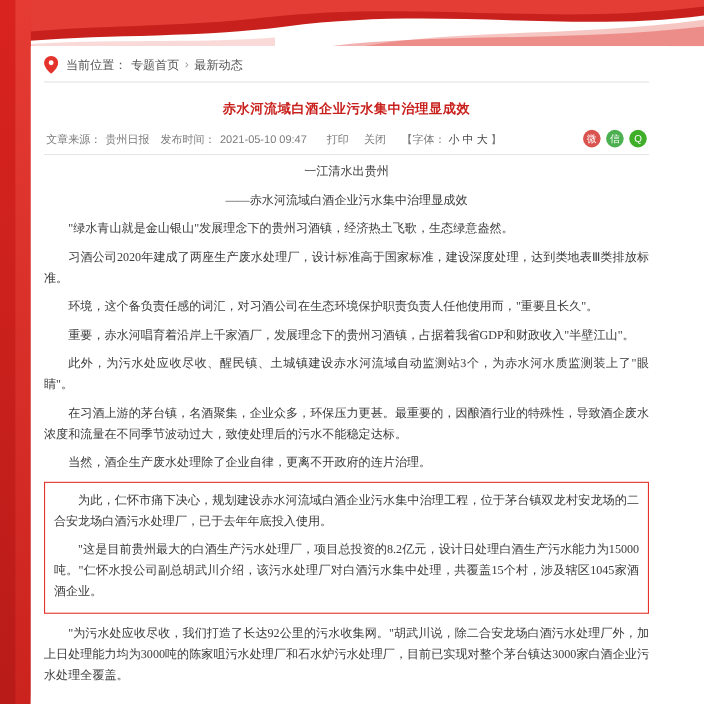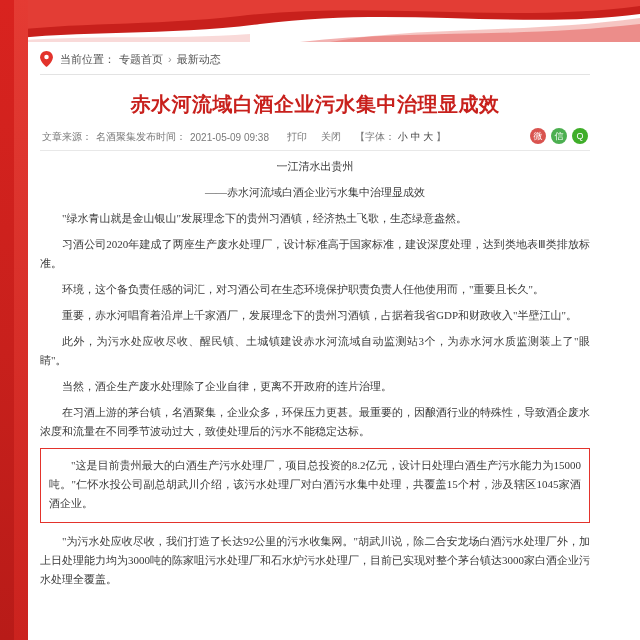--- a/index.html
+++ b/index.html
@@ -68,21 +68,21 @@
   .hr {
     height: 1px;
     background: #e3e3e3;
     margin: 2px 0 0 0;
   }
 
   
   .title {
     text-align: center;
     color: #c8201c;
-    font-size: 20px;
+    font-size: 12px;
     font-weight: bold;
     letter-spacing: .5px;
     margin: 16px 0 10px 0;
     font-family: "Liberation Serif", serif;
   }
 
   
   .meta-row {
     display: flex;
     align-items: flex-end;
@@ -167,25 +167,25 @@
       <span class="sep">›</span>
       <span class="crumb">最新动态</span>
     </div>
     <div class="hr"></div>
 
     <div class="title">赤水河流域白酒企业污水集中治理显成效</div>
 
     <div class="meta-row">
       <span class="meta-left">
         <span>文章来源：</span>
-        <span>名酒聚集</span>
-      </span>
-      <span class="meta-left" style="">
+        <span>贵州日报</span>
+      </span>
+      <span class="meta-left" style="margin-left:10px">
         <span>发布时间：</span>
-        <span>2021-05-09 09:38</span>
+        <span>2021-05-10 09:47</span>
       </span>
       <span class="meta-mid">
         <span>打印</span>
         <span>关闭</span>
         <span class="font-size-opts">
           <span>【字体：</span>
           <b>小</b>
           <b>中</b>
           <b>大</b>
           <span>】</span>
@@ -203,24 +203,25 @@
     <div class="article">
       <p class="center">一江清水出贵州</p>
       <p class="center">——赤水河流域白酒企业污水集中治理显成效</p>
 
       <p>"绿水青山就是金山银山"发展理念下的贵州习酒镇，经济热土飞歌，生态绿意盎然。</p>
       <p>习酒公司2020年建成了两座生产废水处理厂，设计标准高于国家标准，建设深度处理，达到类地表Ⅲ类排放标准。</p>
       <p>环境，这个备负责任感的词汇，对习酒公司在生态环境保护职责负责人任他使用而，"重要且长久"。</p>
       <p>重要，赤水河唱育着沿岸上千家酒厂，发展理念下的贵州习酒镇，占据着我省GDP和财政收入"半壁江山"。</p>
 
       <p>此外，为污水处应收尽收、醒民镇、土城镇建设赤水河流域自动监测站3个，为赤水河水质监测装上了"眼睛"。</p>
+      <p>在习酒上游的茅台镇，名酒聚集，企业众多，环保压力更甚。最重要的，因酿酒行业的特殊性，导致酒企废水浓度和流量在不同季节波动过大，致使处理后的污水不能稳定达标。</p>
       <p>当然，酒企生产废水处理除了企业自律，更离不开政府的连片治理。</p>
-      <p>在习酒上游的茅台镇，名酒聚集，企业众多，环保压力更甚。最重要的，因酿酒行业的特殊性，导致酒企废水浓度和流量在不同季节波动过大，致使处理后的污水不能稳定达标。</p>
 
       <div class="redbox">
+        <p>为此，仁怀市痛下决心，规划建设赤水河流域白酒企业污水集中治理工程，位于茅台镇双龙村安龙场的二合安龙场白酒污水处理厂，已于去年年底投入使用。</p>
         <p>"这是目前贵州最大的白酒生产污水处理厂，项目总投资的8.2亿元，设计日处理白酒生产污水能力为15000吨。"仁怀水投公司副总胡武川介绍，该污水处理厂对白酒污水集中处理，共覆盖15个村，涉及辖区1045家酒酒企业。</p>
       </div>
 
       <p>"为污水处应收尽收，我们打造了长达92公里的污水收集网。"胡武川说，除二合安龙场白酒污水处理厂外，加上日处理能力均为3000吨的陈家咀污水处理厂和石水炉污水处理厂，目前已实现对整个茅台镇达3000家白酒企业污水处理全覆盖。</p>
 
     </div>
   </div>
 
   <div class="bottom-fade"></div>
 </div>

